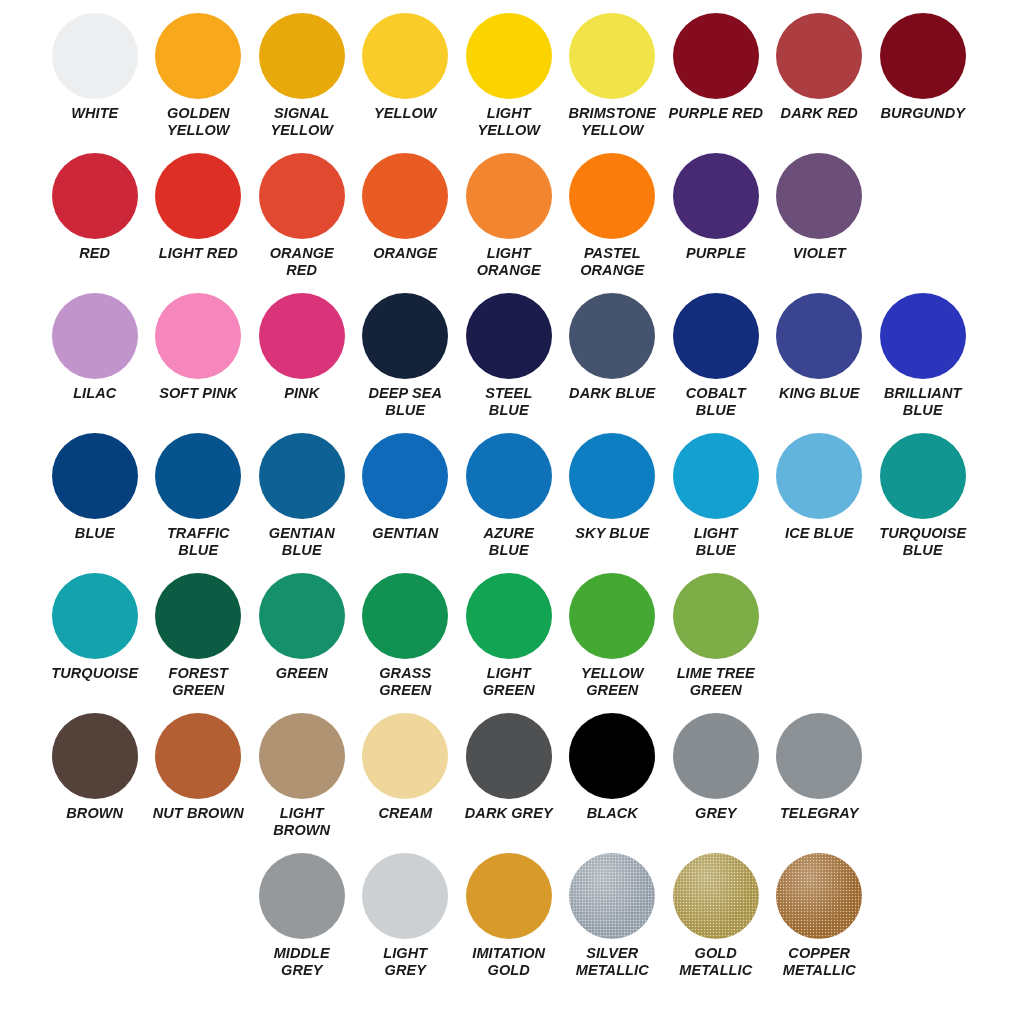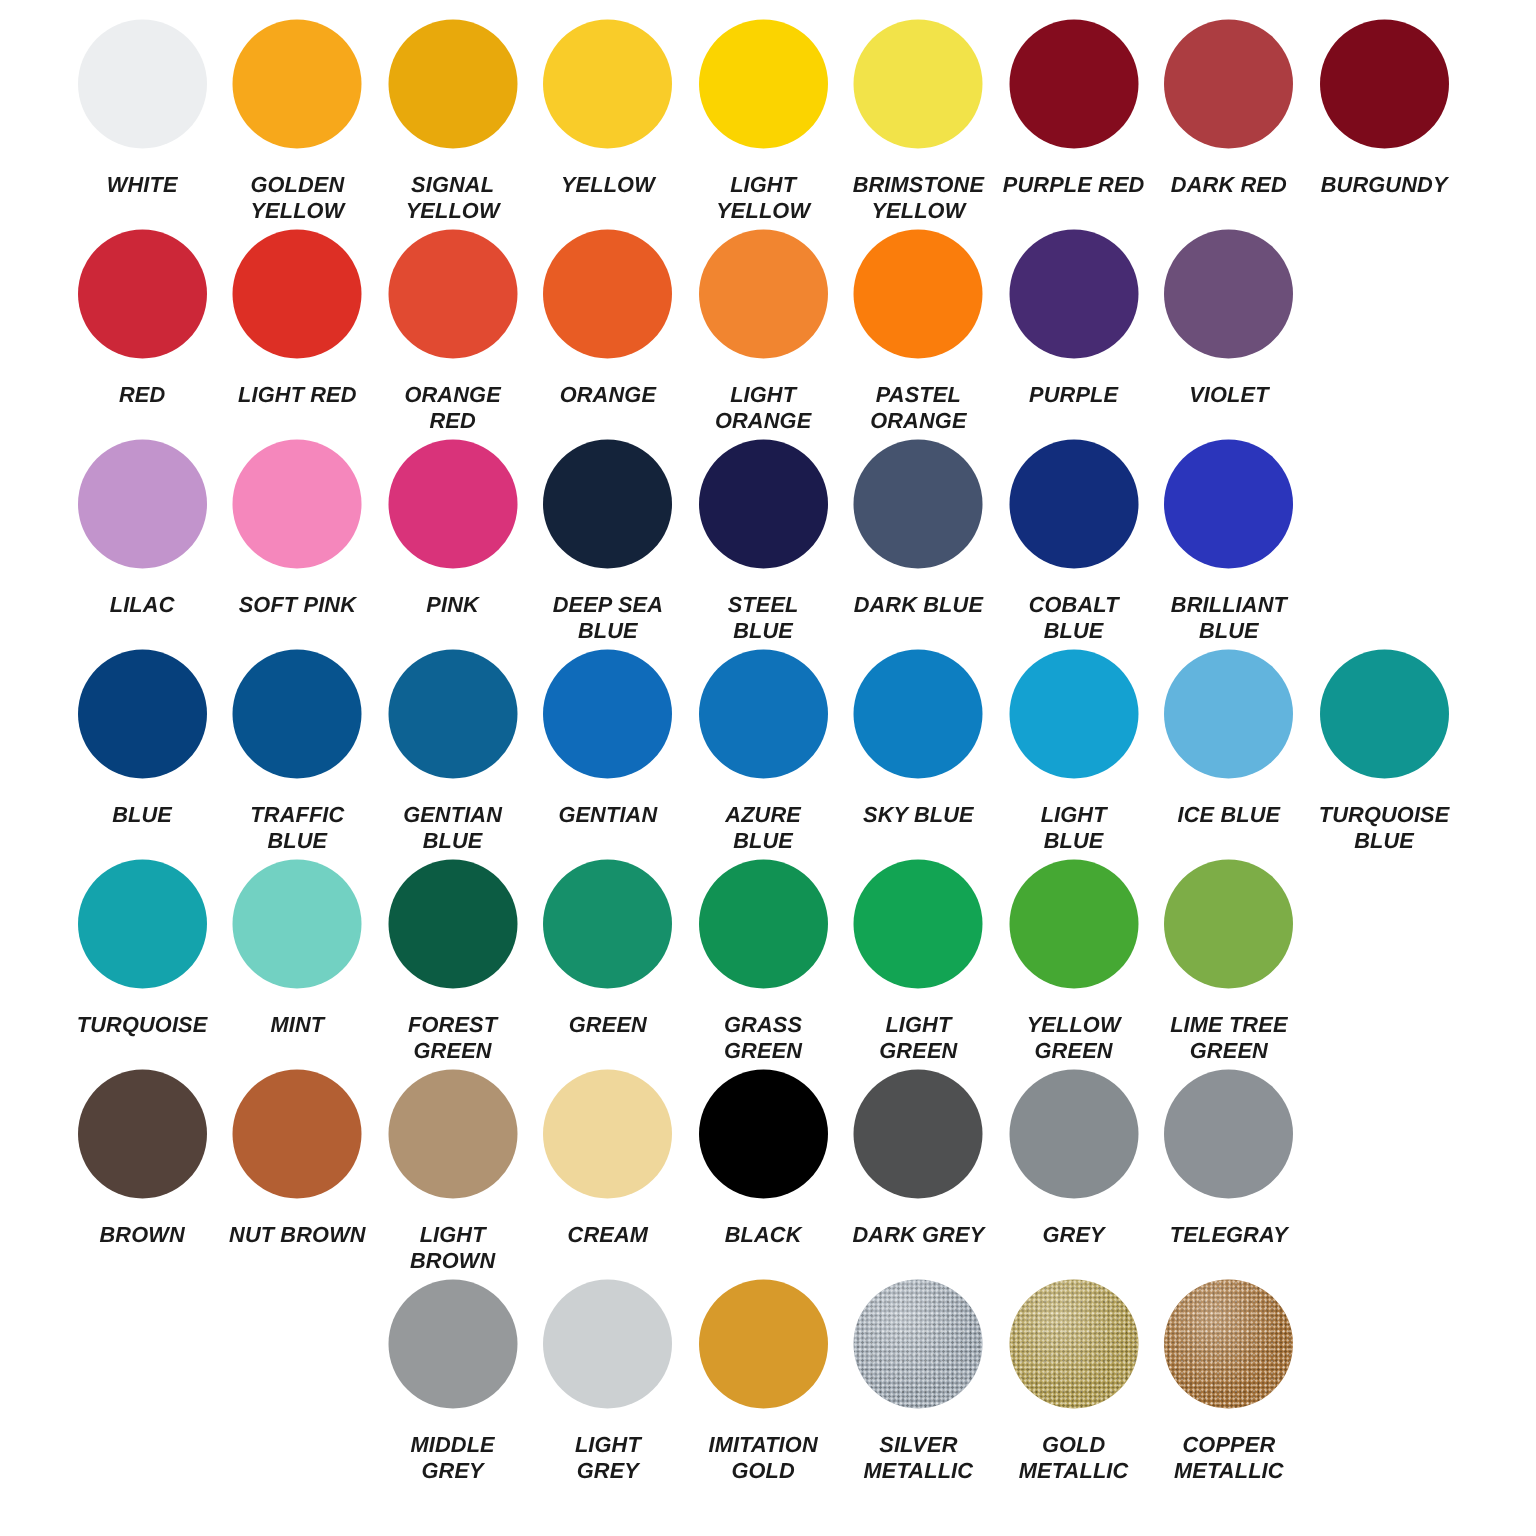--- a/index.html
+++ b/index.html
@@ -39,21 +39,21 @@
   }
 
   .swatch-disc {
     width: 86px;
     height: 86px;
     border-radius: 50%;
     flex: none;
   }
 
   .swatch-label {
-    margin-top: 17px;
+    margin-top: 6px;
     font-family: "Liberation Sans", sans-serif;
     font-size: 14.5px;
     font-weight: bold;
     font-style: italic;
     letter-spacing: 0.1px;
     color: #1a1a1a;
     text-align: center;
     line-height: 17px;
     width: 101px;
     white-space: pre-line;
@@ -198,20 +198,24 @@
       <div class="swatch-cell">
         <div class="swatch-disc" title="#45536e" style="background: rgb(69, 83, 110);"></div>
         <div class="swatch-label">DARK BLUE</div>
       </div>
       <div class="swatch-cell">
         <div class="swatch-disc" title="#122d7c" style="background: rgb(18, 45, 124);"></div>
         <div class="swatch-label">COBALT
 BLUE</div>
       </div>
       <div class="swatch-cell">
+        <div class="swatch-disc" title="#3a4491" style="background: rgb(58, 68, 145);"></div>
+        <div class="swatch-label">KING BLUE</div>
+      </div>
+      <div class="swatch-cell">
         <div class="swatch-disc" title="#2b35bb" style="background: rgb(43, 53, 187);"></div>
         <div class="swatch-label">BRILLIANT
 BLUE</div>
       </div>
     </div>
     <div class="swatch-row" style="top: 433px; padding-left: 43px;">
       <div class="swatch-cell">
         <div class="swatch-disc" title="#06407c" style="background: rgb(6, 64, 124);"></div>
         <div class="swatch-label">BLUE</div>
       </div>
@@ -252,24 +256,20 @@
         <div class="swatch-label">TURQUOISE
 BLUE</div>
       </div>
     </div>
     <div class="swatch-row" style="top: 573px; padding-left: 43px;">
       <div class="swatch-cell">
         <div class="swatch-disc" title="#14a3ac" style="background: rgb(20, 163, 172);"></div>
         <div class="swatch-label">TURQUOISE</div>
       </div>
       <div class="swatch-cell">
-        <div class="swatch-disc" title="#72d1c2" style="background: rgb(114, 209, 194);"></div>
-        <div class="swatch-label">MINT</div>
-      </div>
-      <div class="swatch-cell">
         <div class="swatch-disc" title="#0c5c43" style="background: rgb(12, 92, 67);"></div>
         <div class="swatch-label">FOREST
 GREEN</div>
       </div>
       <div class="swatch-cell">
         <div class="swatch-disc" title="#16906a" style="background: rgb(22, 144, 106);"></div>
         <div class="swatch-label">GREEN</div>
       </div>
       <div class="swatch-cell">
         <div class="swatch-disc" title="#119253" style="background: rgb(17, 146, 83);"></div>
@@ -304,26 +304,26 @@
       <div class="swatch-cell">
         <div class="swatch-disc" title="#b09372" style="background: rgb(176, 147, 114);"></div>
         <div class="swatch-label">LIGHT
 BROWN</div>
       </div>
       <div class="swatch-cell">
         <div class="swatch-disc" title="#efd79b" style="background: rgb(239, 215, 155);"></div>
         <div class="swatch-label">CREAM</div>
       </div>
       <div class="swatch-cell">
+        <div class="swatch-disc" title="#4f5051" style="background: rgb(79, 80, 81);"></div>
+        <div class="swatch-label">DARK GREY</div>
+      </div>
+      <div class="swatch-cell">
         <div class="swatch-disc" title="#000000" style="background: rgb(0, 0, 0);"></div>
         <div class="swatch-label">BLACK</div>
-      </div>
-      <div class="swatch-cell">
-        <div class="swatch-disc" title="#4f5051" style="background: rgb(79, 80, 81);"></div>
-        <div class="swatch-label">DARK GREY</div>
       </div>
       <div class="swatch-cell">
         <div class="swatch-disc" title="#868c90" style="background: rgb(134, 140, 144);"></div>
         <div class="swatch-label">GREY</div>
       </div>
       <div class="swatch-cell">
         <div class="swatch-disc" title="#8c9196" style="background: rgb(140, 145, 150);"></div>
         <div class="swatch-label">TELEGRAY</div>
       </div>
     </div>

